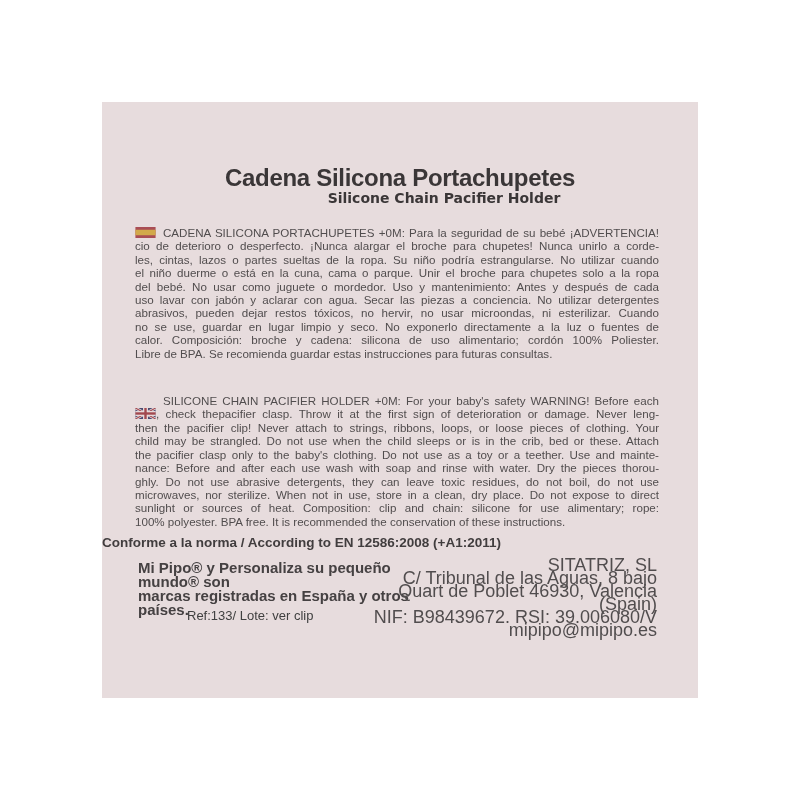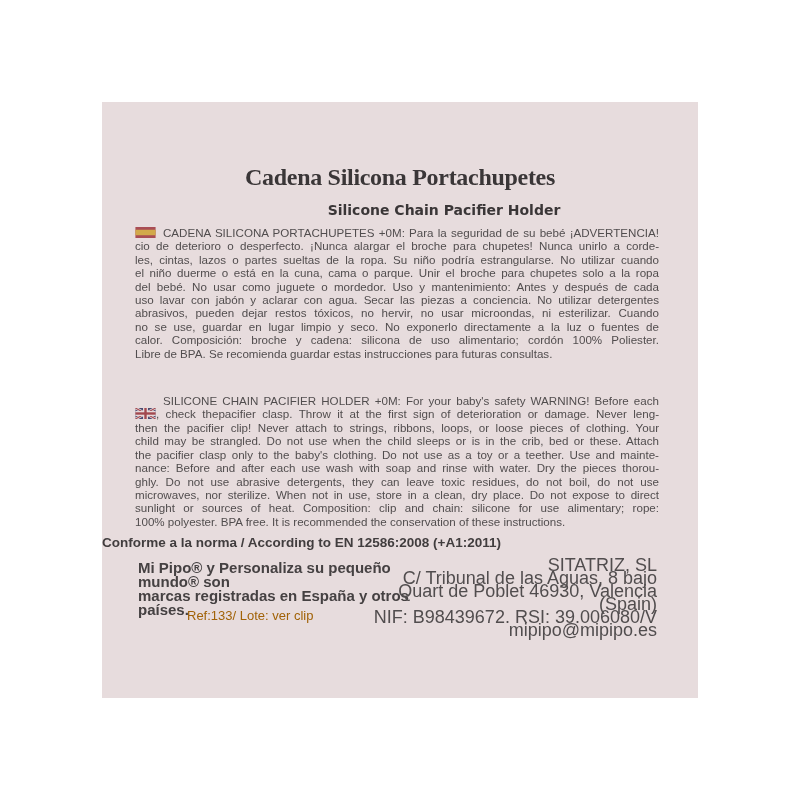--- a/index.html
+++ b/index.html
@@ -8,24 +8,24 @@
     font-family:"Liberation Sans",sans-serif;
     -webkit-font-smoothing:antialiased;
   }
   .label-card{
     position:absolute;left:102px;top:102px;width:596px;height:596px;
     background:#e7dcdd;color:#4e4a4b;
   }
   .title{
     position:absolute;left:0;top:62px;width:596px;text-align:center;
     font-size:24px;font-weight:700;letter-spacing:-0.3px;color:#3a3637;
-    font-family:Liberation Serif, serif;
+    font-family:Liberation Sans, sans-serif;
   }
   .subtitle{
-    position:absolute;left:0;top:100px;width:684px;text-align:center;
+    position:absolute;left:0;top:88px;width:684px;text-align:center;
     font-size:14px;font-weight:700;color:#3a3637;
     font-family:"DejaVu Sans","Liberation Sans",sans-serif;
   }
   .body-text{
     position:absolute;left:33px;top:124px;width:524px;
     font-size:11.6px;line-height:13.4px;color:#514d4e;
   }
   .line{text-align:justify;text-align-last:justify;white-space:normal;}
   .line.end{text-align-last:left;}
   .line.indent{padding-left:28px;margin-top:34px;}
@@ -42,21 +42,21 @@
   .footer-left{
     position:absolute;left:36px;top:459px;width:300px;
     font-size:15px;font-weight:700;line-height:14px;color:#454142;
   }
   .company{
     position:absolute;right:41px;top:457px;width:300px;text-align:right;
     font-size:18px;line-height:13px;color:#514d4e;
   }
   .ref{
     position:absolute;left:85px;top:506px;
-    font-size:13px;color:#a16207;
+    font-size:13px;color:#404040;
   }
 </style>
 </head>
 <body>
 
 <div class="label-card">
 
   <div class="title">Cadena Silicona Portachupetes</div>
   <div class="subtitle">Silicone Chain Pacifier Holder</div>
 

